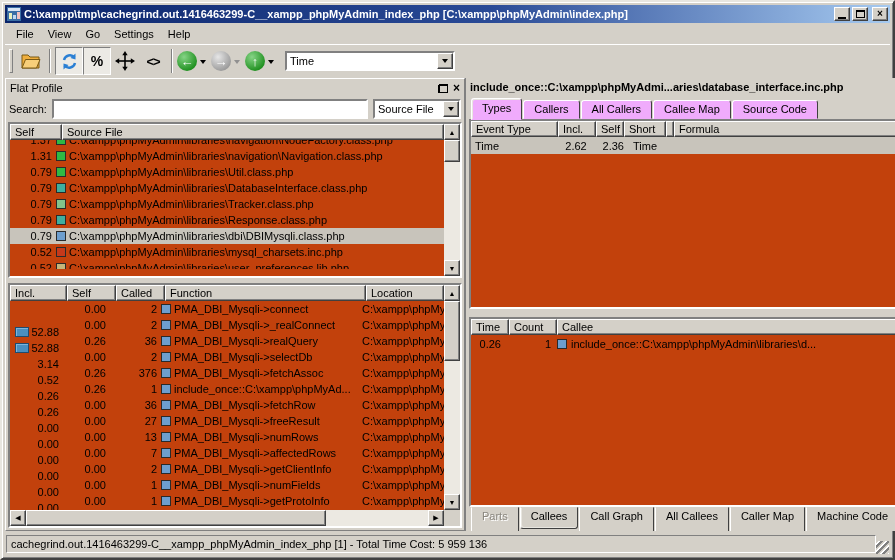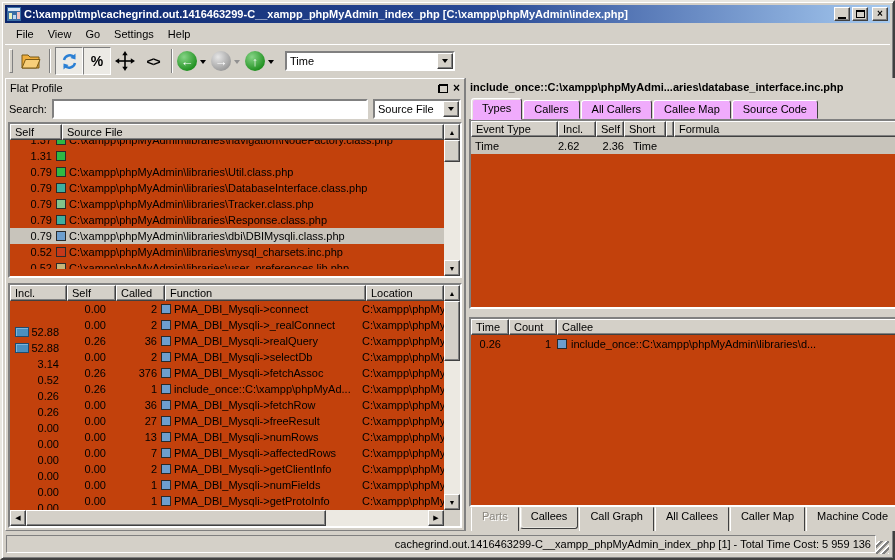--- a/index.html
+++ b/index.html
@@ -123,42 +123,42 @@
   .detail-title { font-weight:bold; height:17px; padding:1px 2px 0 1px; white-space:nowrap; overflow:hidden; }
   .tabs-top { display:flex; align-items:flex-end; height:22px; padding-left:2px; position:relative; z-index:2; }
   .tabs-top .tab { height:19px; padding:2px 10px 0 10px; background:#f0abfc; border:1px solid; border-color:#fff #404040 transparent #fff;
     border-top-left-radius:3px; border-top-right-radius:3px; margin-right:1px; white-space:nowrap; }
   .tabs-top .tab.active { height:22px; padding-top:3px; box-shadow: inset 1px 1px 0 #e8e6e0; position:relative; top:1px; }
   .types-table { height:190px; margin-bottom:8px; flex:0 0 auto; }
   .types-head .h-ev { width:87px; } .types-head .h-incl { width:38px; } .types-head .h-self { width:28px; } .types-head .h-short { width:42px; }
   .types-head .h-sp { width:8px; padding:1px 0; } .types-head .h-form { flex:1; }
   .types-body .frow { height:17px; }
   .tb-ev { width:87px; padding-left:4px; flex:0 0 auto; }
-  .tb-incl { width:38px; text-align:left; padding-right:2px; flex:0 0 auto; }
+  .tb-incl { width:38px; text-align:center; padding-right:2px; flex:0 0 auto; }
   .tb-self { width:28px; text-align:right; padding-right:0; flex:0 0 auto; }
   .tb-short { width:42px; text-align:center; flex:0 0 auto; }
   .tb-form { flex:1; }
 
   .callees-table { flex:1; }
   .callees-head .h-time { width:38px; } .callees-head .h-count { width:48px; } .callees-head .h-callee { flex:1; }
   .callees-body .frow { height:17px; }
   .cb-time { width:38px; text-align:right; padding-right:8px; flex:0 0 auto; }
   .cb-count { width:48px; text-align:right; padding-right:6px; flex:0 0 auto; }
   .cb-callee { flex:1; display:flex; align-items:center; gap:4px; overflow:hidden; }
 
   .tabs-bottom-wrap { height:24px; position:relative; display:flex; align-items:flex-start; overflow:hidden; padding-left:2px; }
   .tabs-bottom { display:flex; overflow:hidden; flex:1; margin-right:34px; }
   .tabs-bottom .tab { height:32px; padding:2px 10px 0 10px; background:#d4d0c8; border:1px solid; border-color:transparent #404040 #404040 #fff;
     border-bottom-left-radius:3px; border-bottom-right-radius:3px; margin-right:1px; white-space:nowrap; flex:0 0 auto; }
   .tabs-bottom .tab.active { height:22px; box-shadow: inset 1px -1px 0 #e8e6e0; }
   .tabs-bottom .tab.disabled { color:#8a867e; text-shadow:1px 1px 0 #fff; }
 
   
   .statusbar { position:absolute; left:3px; right:3px; bottom:3px; height:22px; display:flex; align-items:center; padding:2px 14px 2px 1px; }
-  .status-field { flex:1; height:18px; border:1px solid; border-color:#808080 #fff #fff #808080; padding:2px 4px; white-space:nowrap; overflow:hidden;text-align:right; }
+  .status-field { flex:1; height:18px; border:1px solid; border-color:#808080 #fff #fff #808080; padding:2px 4px; white-space:nowrap; overflow:hidden; }
   .grip { position:absolute; right:1px; bottom:1px; width:13px; height:13px;
     background:repeating-linear-gradient(135deg, #d4d0c8 0 2px, #fff 2px 3px, #808080 3px 5px); }
 </style>
 </head>
 <body>
 
 <div class="window">
 
   <div class="titlebar">
     <span class="appicon">
@@ -282,20 +282,21 @@
               <span class="fb-file">
                 <i class="sq" style="background: rgb(46, 185, 68);"></i>
                 <span>C:\xampp\phpMyAdmin\libraries\navigation\NodeFactory.class.php</span>
               </span>
             </div>
 
             <div class="frow">
               <span class="fb-self num">1.31</span>
               <span class="fb-file">
                 <i class="sq" style="background: rgb(46, 185, 68);"></i>
+                <span>C:\xampp\phpMyAdmin\libraries\navigation\Navigation.class.php</span>
               </span>
             </div>
 
             <div class="frow">
               <span class="fb-self num">0.79</span>
               <span class="fb-file">
                 <i class="sq" style="background: rgb(46, 185, 68);"></i>
                 <span>C:\xampp\phpMyAdmin\libraries\Util.class.php</span>
               </span>
             </div>

